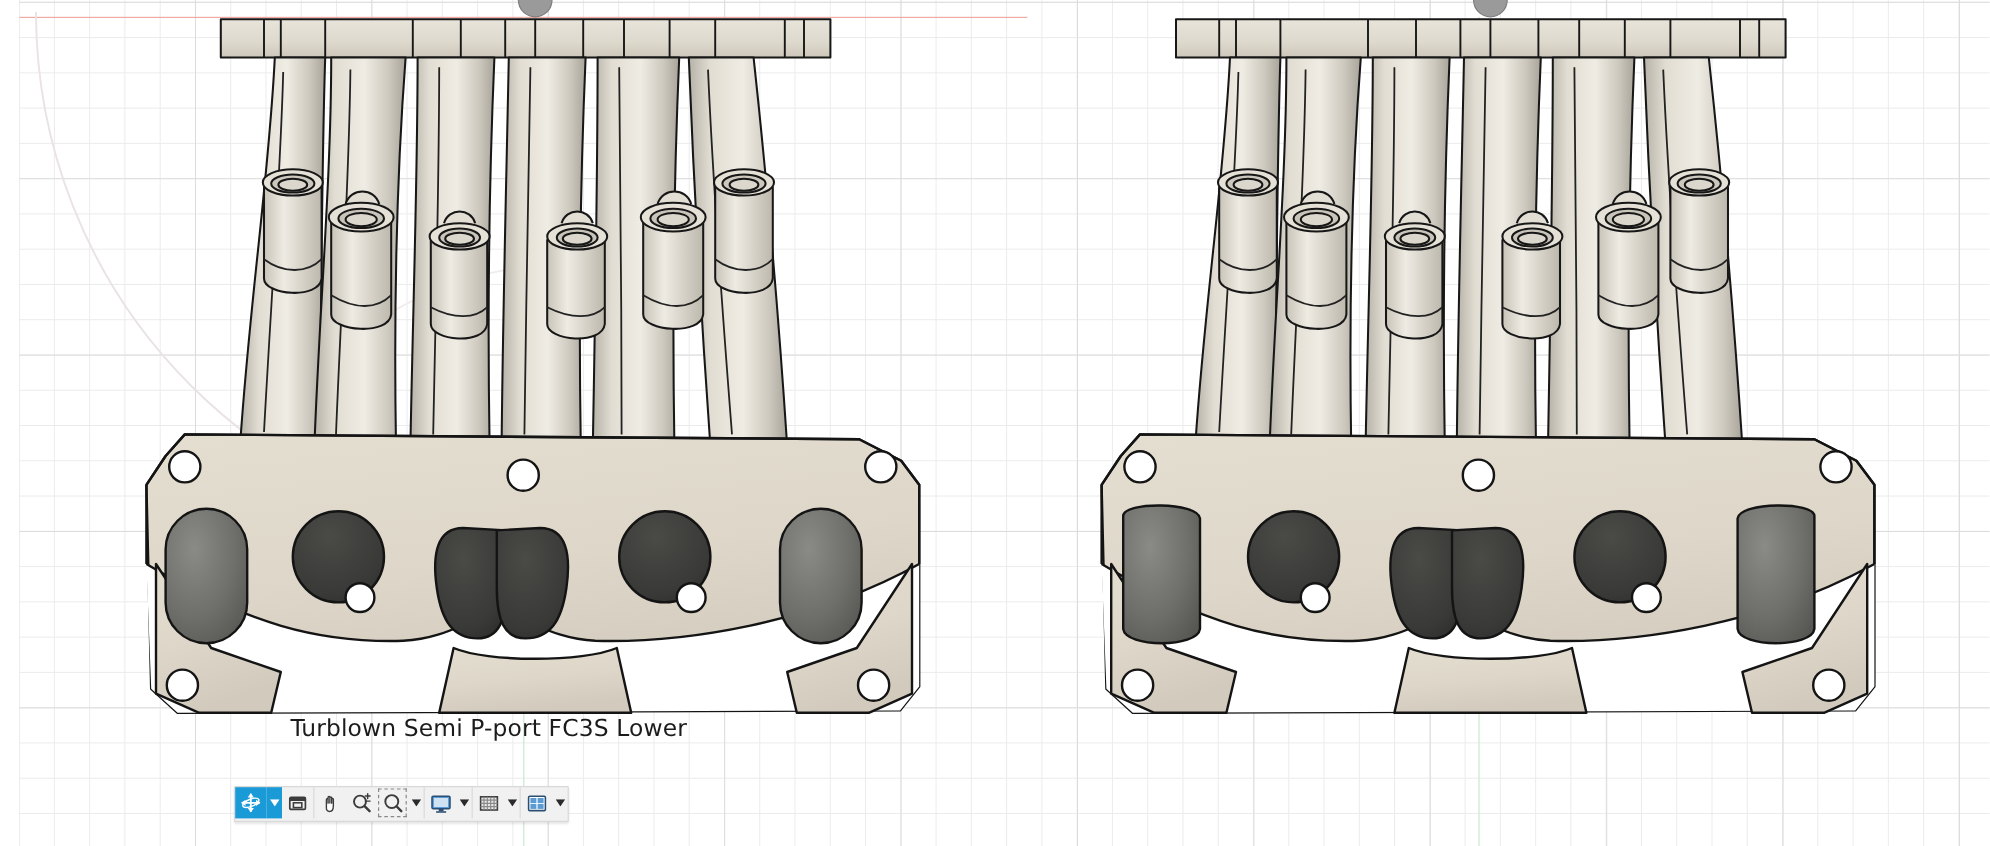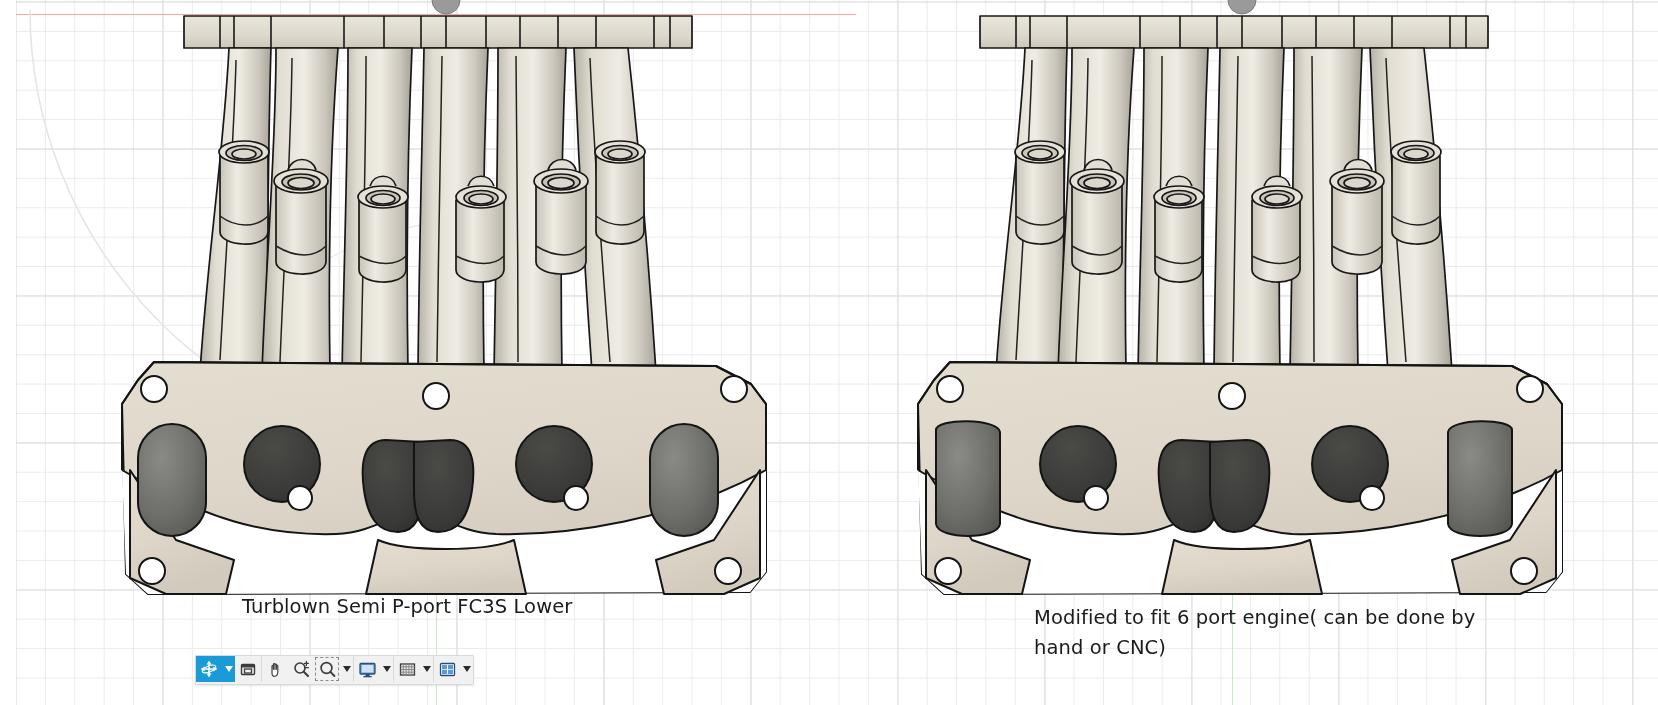--- a/index.html
+++ b/index.html
@@ -396,22 +396,20 @@
   </div>
 
   <svg width="60" height="34" style="position:absolute;left:400px;top:-14px;">
     <circle cx="30" cy="14" r="14" fill="#9a9a9a" stroke="#7d7d7d" stroke-width="1"></circle>
   </svg>
   <svg width="60" height="34" style="position:absolute;left:1196px;top:-14px;">
     <circle cx="30" cy="14" r="14" fill="#9a9a9a" stroke="#7d7d7d" stroke-width="1"></circle>
   </svg>
 
   <div id="caption-left" class="caption">Turblown Semi P-port FC3S Lower</div>
-  <div id="caption-right" class="caption">Modified to fit 6 port engine( can be done by
-hand or CNC)</div>
 
   <div id="nav-toolbar">
 
     <div class="tb-btn active">
       <svg width="18" height="18" viewBox="0 0 18 18">
         <g stroke="#ffffff" stroke-width="1.5" fill="none" stroke-linecap="round">
           <line x1="9" y1="2" x2="9" y2="16"></line>
           <line x1="2" y1="9" x2="16" y2="9"></line>
         </g>
         <g fill="#ffffff">

